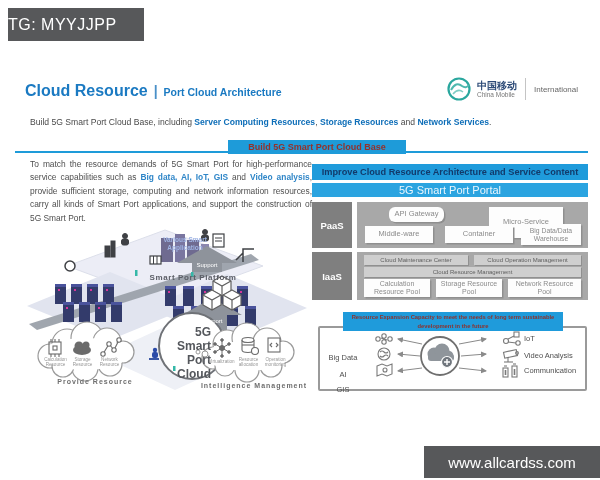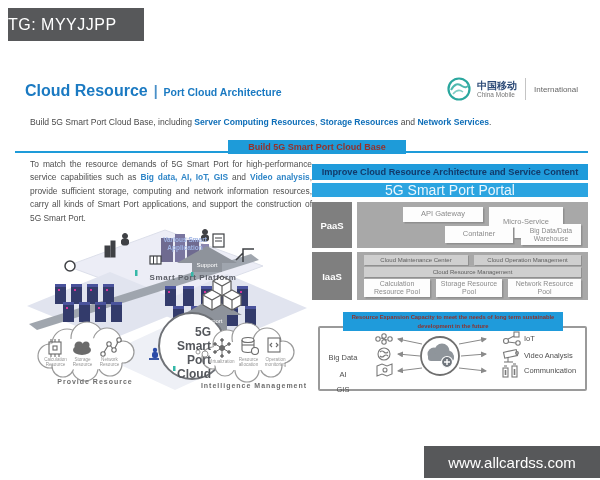--- a/index.html
+++ b/index.html
@@ -41,21 +41,21 @@
   .spp-lbl{left:108px;top:47px;width:140px;text-align:center;font-weight:bold;font-size:8px;
            color:#5B5E66;letter-spacing:.6px;}
   .circle-lbl{left:159px;top:99px;width:37px;text-align:right;font-weight:bold;font-size:12px;
               line-height:1.18;color:#54575C;}
   .tiny-lbl{width:27px;text-align:center;font-size:4.6px;line-height:1.15;color:#979797;}
   .cloud-cap{font-size:7px;font-weight:bold;color:#6E6E6E;letter-spacing:1px;text-align:center;}
 
   
   .imp-header{left:312px;top:164px;width:276px;height:16px;background:#1F9BDB;color:#123A6B;
               font-weight:bold;font-size:9.2px;text-align:center;}
-  .portal{left:312px;top:183px;width:276px;height:14px;background:#2BA4E0;color:#EAF6FD;font-size:14px;}
+  .portal{left:312px;top:183px;width:276px;height:14px;background:#2BA4E0;color:#EAF6FD;font-size:11px;}
   .side-label{width:40px;background:#7F7F7F;color:#fff;font-weight:bold;font-size:9.5px;}
   .paas-side{left:312px;top:202px;height:46px;}
   .iaas-side{left:312px;top:252px;height:48px;}
   .gray-box{background:#A8A8A8;}
   .paas-box{left:357px;top:202px;width:231px;height:46px;}
   .iaas-box{left:357px;top:252px;width:231px;height:48px;}
   .chip{position:absolute;background:#FDFDFD;color:#8B8B8B;font-size:7.5px;line-height:1.1;
         box-shadow:1.5px 1.5px 0 #8F8F8F;display:flex;align-items:center;justify-content:center;text-align:center;}
   .chip-sm{position:absolute;background:#CFCFCF;color:#5E5E5E;font-size:6px;
            box-shadow:1px 1px 0 #909090;display:flex;align-items:center;justify-content:center;text-align:center;}
@@ -321,22 +321,23 @@
   <div class="abs tiny-lbl" style="left:247px;top:131px;">Operation monitoring</div>
   <div class="abs cloud-cap" style="left:20px;top:152px;width:120px;">Provide Resource</div>
   <div class="abs cloud-cap" style="left:180px;top:156px;width:118px;">Intelligence Management</div>
 </div>
 
 <div class="abs flexc imp-header">Improve Cloud Resource Architecture and Service Content</div>
 <div class="abs flexc portal">5G Smart Port Portal</div>
 
 <div class="abs flexc side-label paas-side">PaaS</div>
 <div class="abs gray-box paas-box">
-  <div class="chip" style="left:46px;top:5px;width:80px;height:15px;">API Gateway</div>
+  <div class="chip" style="left:32px;top:5px;width:55px;height:15px;border-radius:6px;">API Gateway</div>
   <div class="chip" style="left:132px;top:5px;width:74px;height:31px;">Micro-Service</div>
+  <div class="chip" style="left:8px;top:24px;width:68px;height:17px;">Middle-ware</div>
   <div class="chip" style="left:88px;top:24px;width:68px;height:17px;">Container</div>
   <div class="chip" style="left:164px;top:22px;width:60px;height:21px;font-size:6.8px;">Big Data/Data Warehouse</div>
 </div>
 
 <div class="abs flexc side-label iaas-side">IaaS</div>
 <div class="abs gray-box iaas-box">
   <div class="chip-sm" style="left:7px;top:3px;width:104px;height:10px;">Cloud Maintenance Center</div>
   <div class="chip-sm" style="left:117px;top:3px;width:107px;height:10px;">Cloud Operation Management</div>
   <div class="chip-sm" style="left:7px;top:15px;width:217px;height:10px;">Cloud Resource Management</div>
   <div class="chip" style="left:7px;top:27px;width:66px;height:18px;font-size:7px;">Calculation Resource Pool</div>

